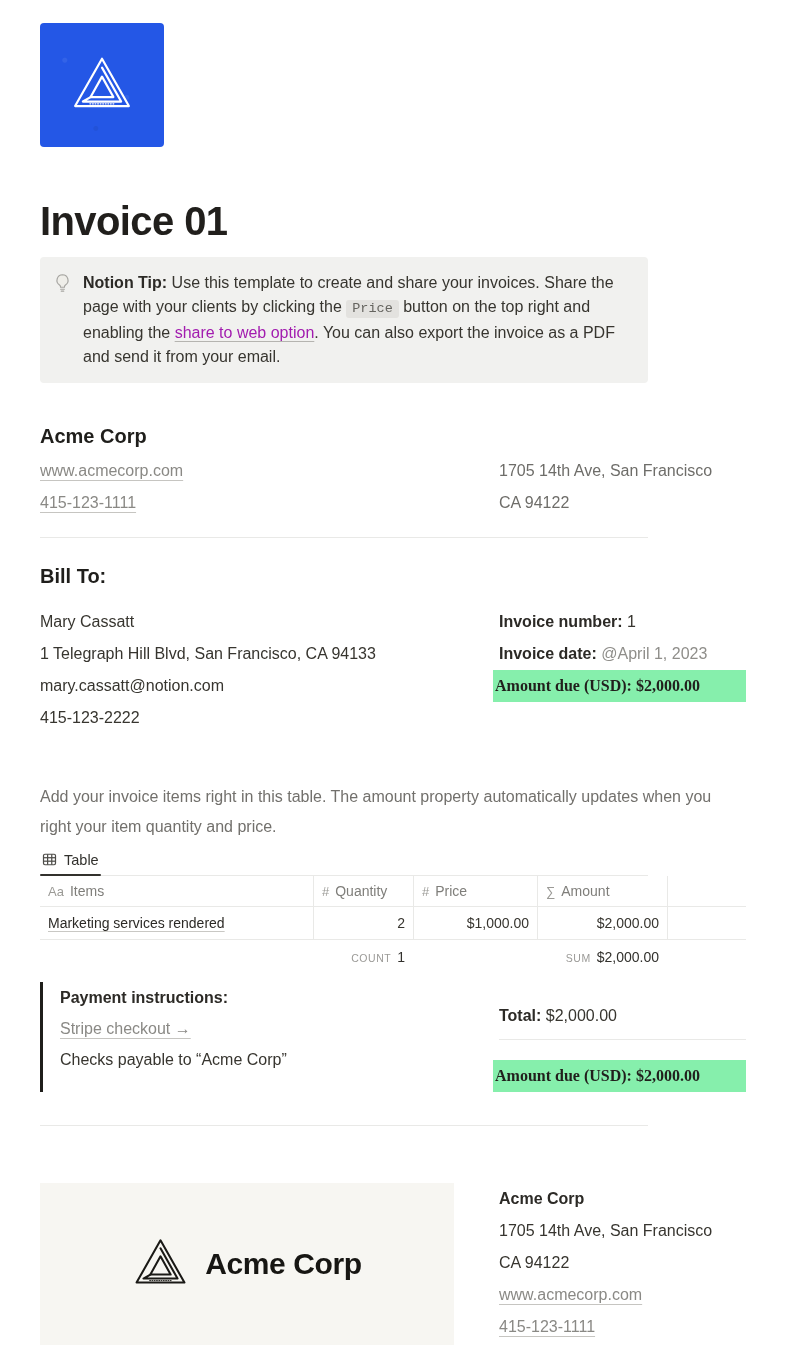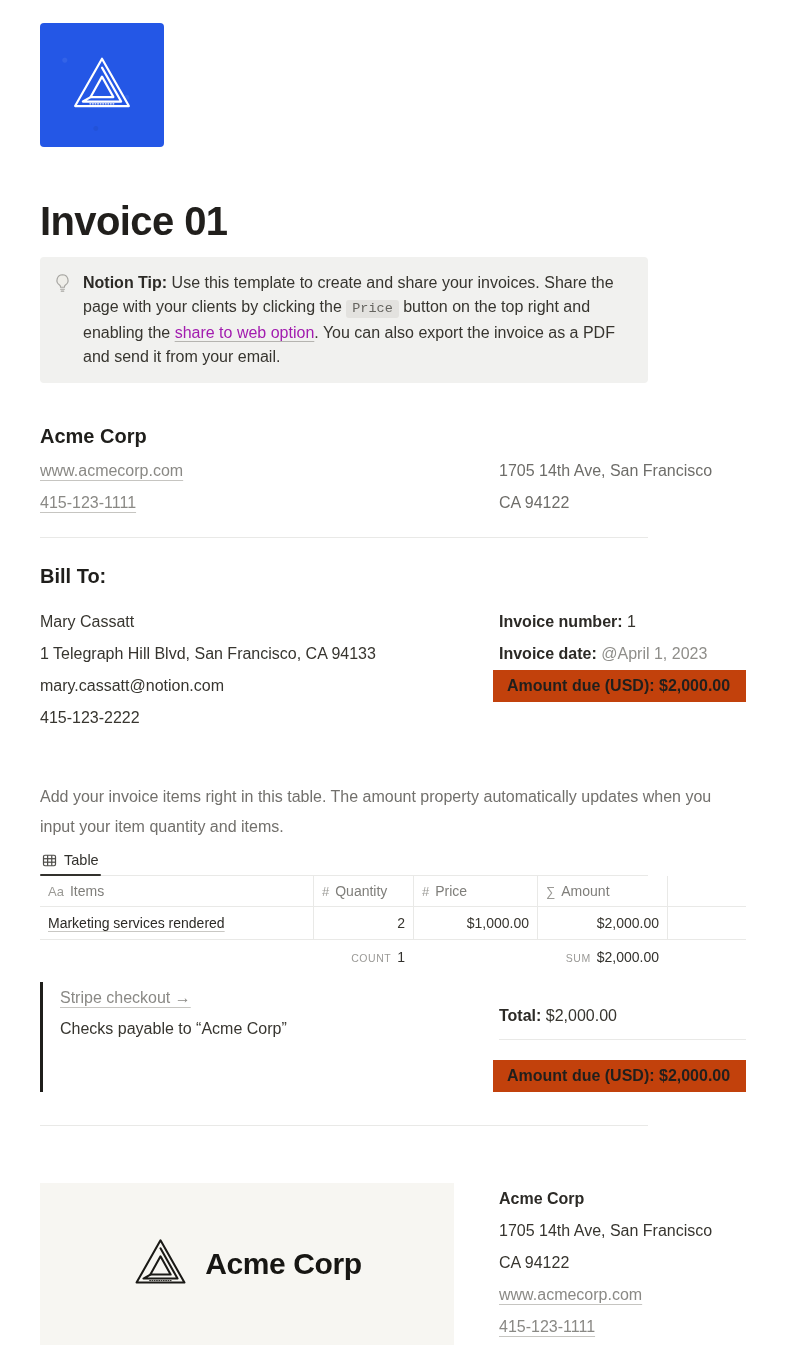--- a/index.html
+++ b/index.html
@@ -65,37 +65,37 @@
   .muted-line { color: #6e6d69; }
 
   .divider-a { margin-top: 18px; }
 
   
   .billto { margin-top: 25px; }
   .billto .two-col { margin-top: 17px; }
   .inv-label { font-weight: 700; color: #2c2a26; }
   .mention { color: #8f8e8a; }
   .amount-highlight {
-    background: #c2410c; font-weight: 700; color: #211f1c;
-    margin-left: -6px; padding: 2px 0 2px 14px; line-height: 28px;
+    background: #86efac; font-weight: 700; color: #211f1c;
+    margin-left: -6px; padding: 2px 0 2px 2px; line-height: 28px; font-family: Liberation Serif, serif;
   }
 
   
   .table-desc {
     margin-top: 48px; width: 706px;
     font-size: 16px; line-height: 30px; color: #72706c;
   }
 
   
   .tab-bar {
     margin-top: 6px; border-bottom: 1px solid #e9e9e7;
     display: flex;
   }
   .tab {
-    display: inline-flex; align-items: flex-end; gap: 7px;
+    display: inline-flex; align-items: flex-start; gap: 7px;
     font-size: 14.5px; font-weight: 500; color: #32312d;
     padding: 4px 2px 7px; position: relative; cursor: pointer;
   }
   .tab.active::after {
     content: ""; position: absolute; left: 0; right: 0; bottom: -1px;
     height: 2.5px; background: #32312d; border-radius: 1px;
   }
 
   
   .inv-table { width: 706px; }
@@ -195,21 +195,21 @@
       <div>
         <div class="ln"><span class="inv-label">Invoice number:</span> <span>1</span></div>
         <div class="ln"><span class="inv-label">Invoice date:</span> <span class="mention">@April 1, 2023</span></div>
         <div class="ln">
             <div class="amount-highlight">Amount due (USD): $2,000.00</div>
           </div>
       </div>
     </div>
   </section>
 
-  <p class="table-desc">Add your invoice items right in this table. The amount property automatically updates when you input your item quantity and items.</p>
+  <p class="table-desc">Add your invoice items right in this table. The amount property automatically updates when you right your item quantity and price.</p>
 
   <div class="tab-bar">
     <div class="tab active">
       <span style="display:inline-flex;">
         <svg width="15" height="15" viewBox="0 0 16 16" fill="none" stroke="#4d4c48" stroke-width="1.3">
           <rect x="1.6" y="2.4" width="12.8" height="11.2" rx="1.5"></rect>
           <line x1="1.6" y1="6.1" x2="14.4" y2="6.1"></line>
           <line x1="1.6" y1="9.8" x2="14.4" y2="9.8"></line>
           <line x1="6" y1="2.4" x2="6" y2="13.6"></line>
           <line x1="10.4" y1="2.4" x2="10.4" y2="13.6"></line>
@@ -258,20 +258,21 @@
       <div class="calc-cell">
           <span class="calc-label">SUM</span>
           <span class="calc-value">$2,000.00</span>
         </div>
       <div></div>
     </div>
   </div>
 
   <div class="pay-row two-col">
     <div class="quote">
+      <div class="q-head">Payment instructions:</div>
       <div><a class="g-link">Stripe checkout →</a></div>
       <div>Checks payable to “Acme Corp”</div>
     </div>
     <div class="totals">
       <div class="ln"><span class="inv-label">Total:</span> <span>$2,000.00</span></div>
       <hr class="divider">
       <div class="ln">
           <div class="amount-highlight">Amount due (USD): $2,000.00</div>
         </div>
     </div>

